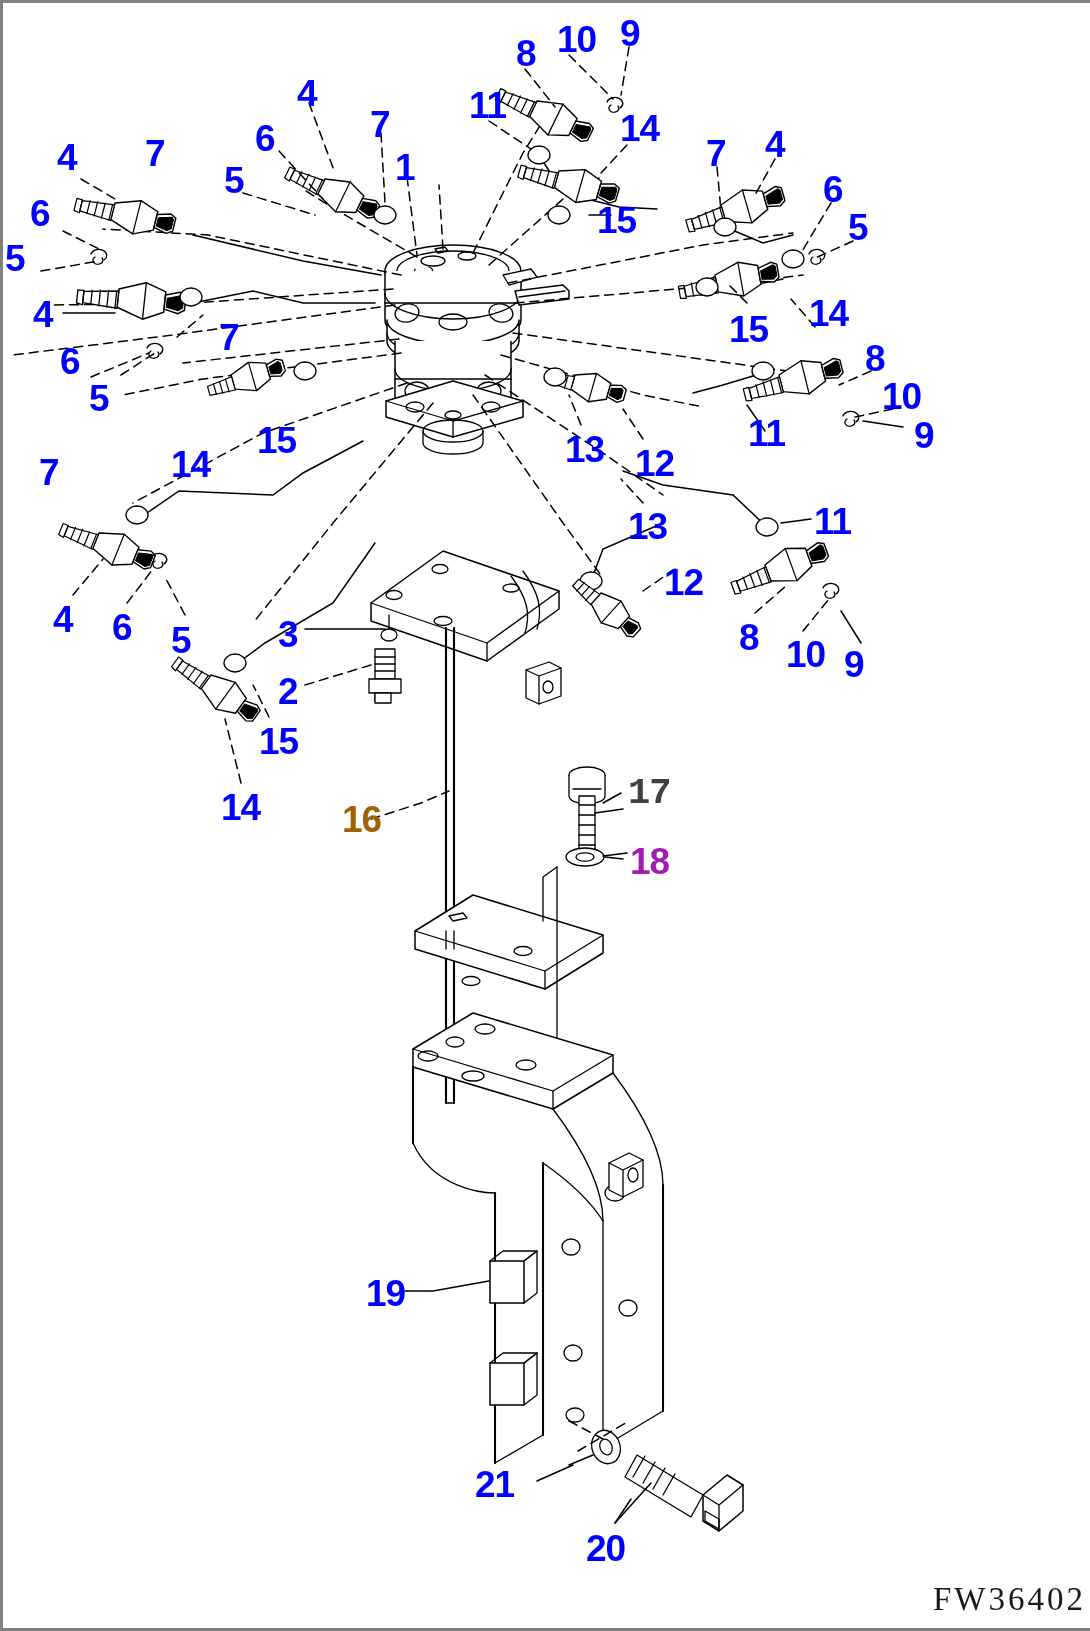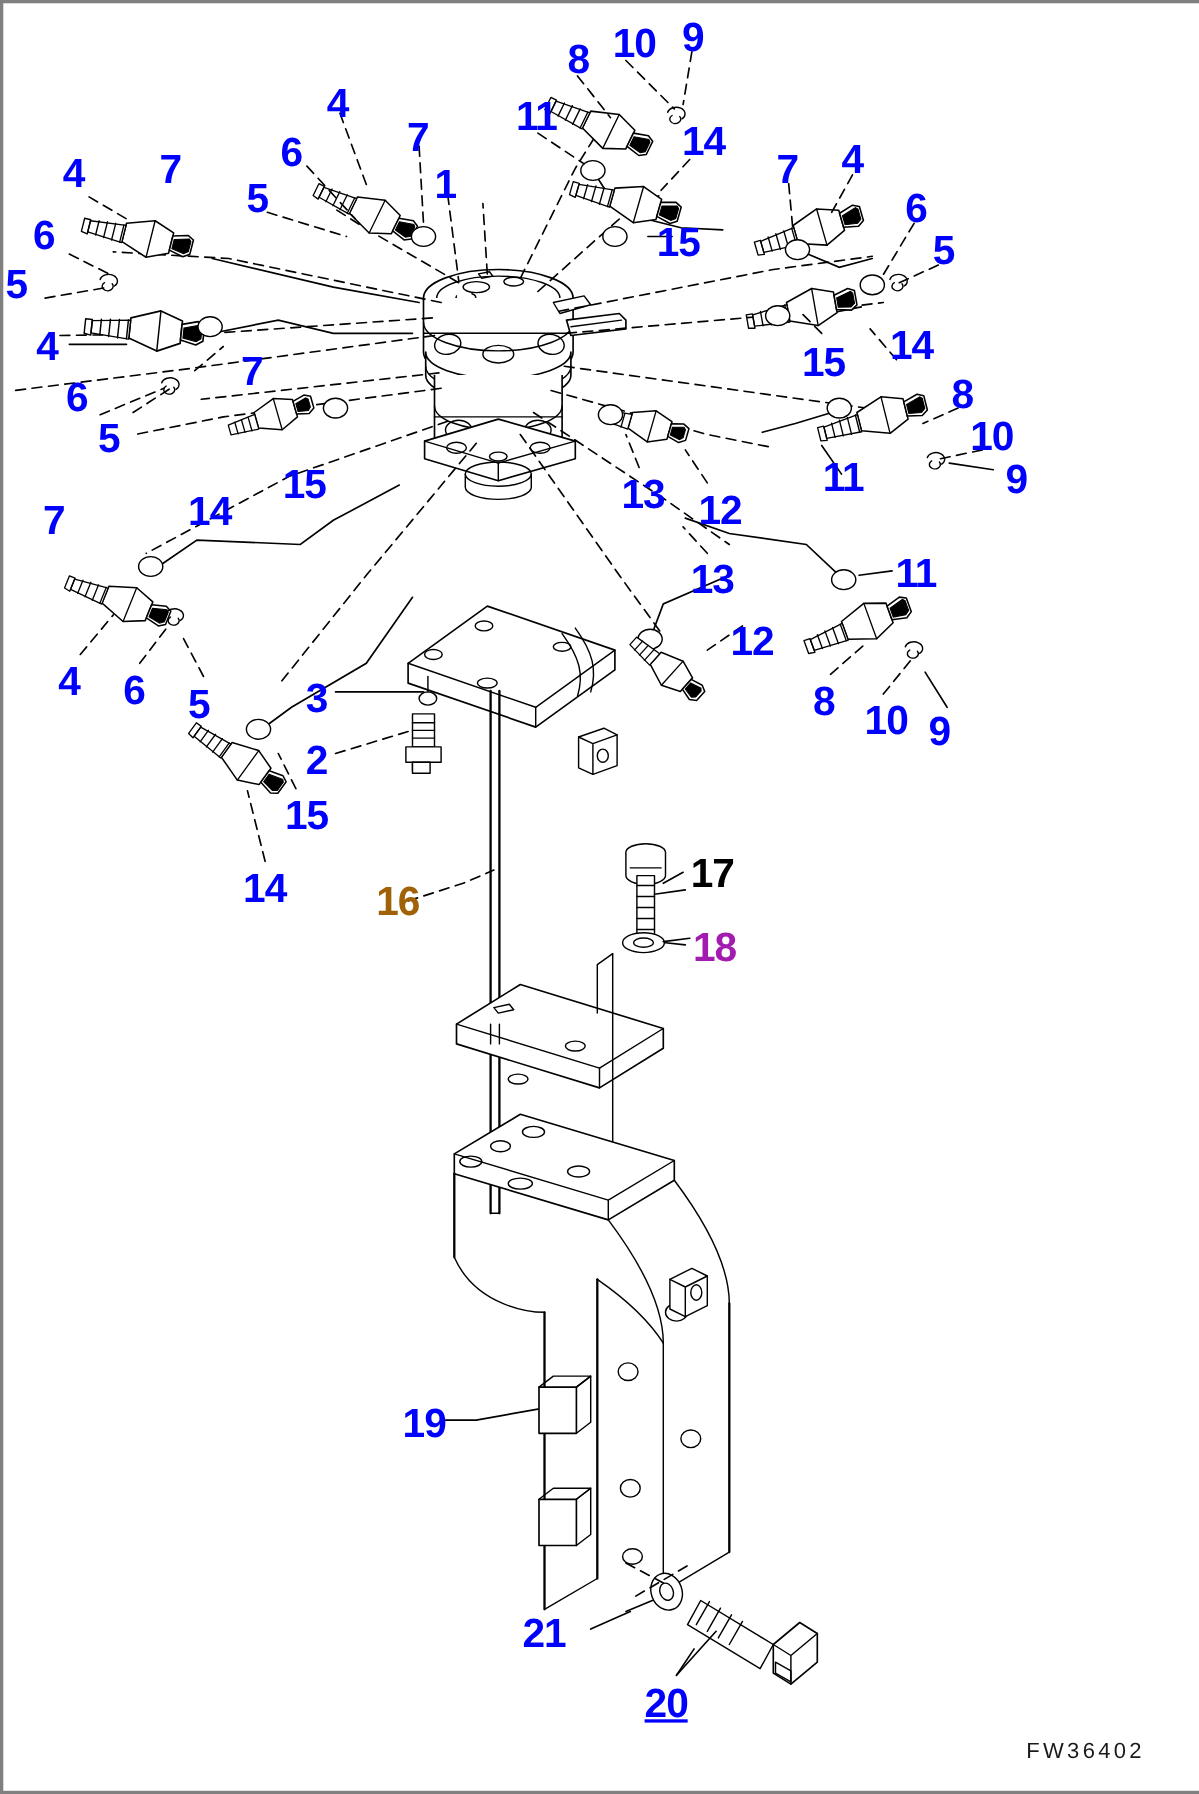--- a/index.html
+++ b/index.html
@@ -24,22 +24,22 @@
     font-weight:bold;
     font-size:37px;
     line-height:37px;
     letter-spacing:-1px;
     white-space:nowrap;
     -webkit-user-select:none;user-select:none;
   }
   .watermark{
     position:absolute;
     color:#1a1a1a;
-    font-family:Liberation Sans, sans-serif;
-    font-size:20px;
+    font-family:Liberation Serif, serif;
+    font-size:33px;
     letter-spacing:3px;
     white-space:nowrap;
   }
 </style>
 </head>
 <body>
 
 <div id="sheet">
 
   <svg id="art" viewBox="0 0 1090 1631" xmlns="http://www.w3.org/2000/svg">
@@ -535,22 +535,22 @@
       <div class="callout" style="left: 109px; top: 606px; color: rgb(0, 0, 255);">6</div>
       <div class="callout" style="left: 168px; top: 619px; color: rgb(0, 0, 255);">5</div>
       <div class="callout" style="left: 275px; top: 613px; color: rgb(0, 0, 255);">3</div>
       <div class="callout" style="left: 275px; top: 670px; color: rgb(0, 0, 255);">2</div>
       <div class="callout" style="left: 736px; top: 616px; color: rgb(0, 0, 255);">8</div>
       <div class="callout" style="left: 783px; top: 633px; color: rgb(0, 0, 255);">10</div>
       <div class="callout" style="left: 841px; top: 643px; color: rgb(0, 0, 255);">9</div>
       <div class="callout" style="left: 256px; top: 720px; color: rgb(0, 0, 255);">15</div>
       <div class="callout" style="left: 218px; top: 786px; color: rgb(0, 0, 255);">14</div>
       <div class="callout" style="left: 339px; top: 798px; color: #a16207;">16</div>
-      <div class="callout" style="left: 625px; top: 772px; color: #000000;">17</div>
+      <div class="callout" style="left: 625px; top: 772px; color: #404040; font-family: Liberation Mono, monospace;">17</div>
       <div class="callout" style="left: 627px; top: 840px; color: #a21caf;">18</div>
       <div class="callout" style="left: 363px; top: 1272px; color: rgb(0, 0, 255);">19</div>
       <div class="callout" style="left: 472px; top: 1463px; color: rgb(0, 0, 255);">21</div>
-      <div class="callout" style="left: 583px; top: 1527px; color: rgb(0, 0, 255); text-decoration: underline;">20</div>
+      <div class="callout" style="left: 583px; top: 1527px; color: rgb(0, 0, 255);">20</div>
     </div>
 
   <div class="watermark" style="left:930px; top:1578px;">FW36402</div>
 
 </div>
 
 </body></html>

